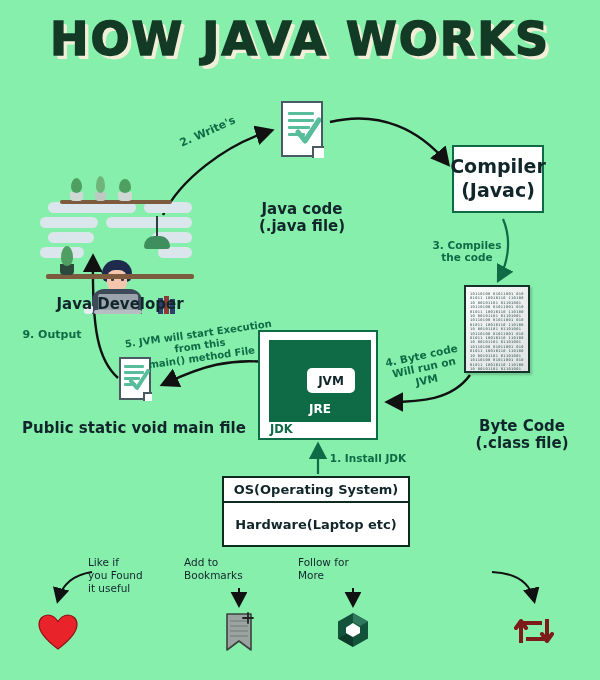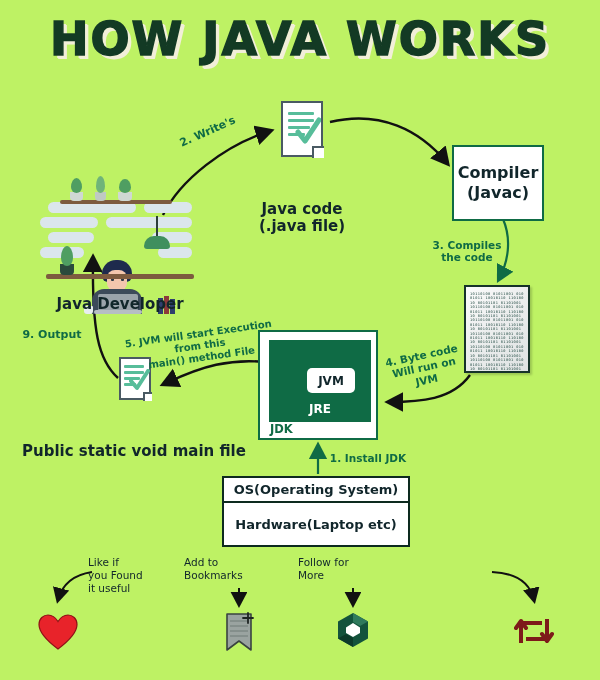--- a/index.html
+++ b/index.html
@@ -2,21 +2,21 @@
 <html><head>
 <meta charset="utf-8">
 <style>
   * { box-sizing: border-box; margin: 0; padding: 0; }
   html, body {
     width: 600px; height: 680px;
     background: #ffffff;
     font-family: "Liberation Sans", sans-serif;
     overflow: hidden;
   }
-  #stage { position: relative; width: 600px; height: 680px; background:#bef264; }
+  #stage { position: relative; width: 600px; height: 680px; background:#86efac; }
 
   
   .title {
     position: absolute; left: 0; top: 12px; width: 600px;
     text-align: center;
     font-family: "DejaVu Sans", sans-serif;
     font-weight: bold;
     font-size: 46px;
     letter-spacing: 2px;
     color: #133a24;
@@ -57,21 +57,21 @@
   .box {
     position: absolute;
     border: 2.2px solid #0f6b45;
     background: #ffffff;
     display: flex; align-items: center; justify-content: center;
     text-align: center;
     font-family: "DejaVu Sans", sans-serif;
     font-weight: bold;
     color: #11262b;
   }
-  #compiler-box { left: 452px; top: 145px; width: 92px; height: 76px; font-size: 16px; line-height:1.25; }
+  #compiler-box { left: 452px; top: 145px; width: 92px; height: 68px; font-size: 19px; line-height:1.25; }
 
   #jdk-box { left: 258px; top: 330px; width: 120px; height: 110px; display:block; }
   #jre-box {
     position:absolute; left: 9px; top: 8px; width: 102px; height: 82px;
     background: #0f6b45;
   }
   #jvm-box {
     position:absolute; left: 38px; top: 28px; width: 48px; height: 25px;
     background:#ffffff; border-radius:5px;
     display:flex; align-items:center; justify-content:center;
@@ -223,41 +223,45 @@
   </div>
 
   <div class="box" id="compiler-box">
     <div>
       <div>Compiler</div>
       <div>(Javac)</div>
     </div>
   </div>
 
   <div id="bytecode-icon">10110100 01011001 01001011 10010110 11010010 00101101 01101001 10110100 01011001 01001011 10010110 11010010 00101101 01101001 10110100 01011001 01001011 10010110 11010010 00101101 01101001 10110100 01011001 01001011 10010110 11010010 00101101 01101001 10110100 01011001 01001011 10010110 11010010 00101101 01101001 10110100 01011001 01001011 10010110 11010010 00101101 01101001 10110100 01011001 01001011 10010110</div>
+  <div class="lbl abs" style="left:448px; top:378px; width:148px; font-size:15px;">
+    <div>Byte Code</div>
+    <div>(.class file)</div>
+  </div>
 
   <div class="box" id="jdk-box">
     <div id="jre-box">
       <div id="jvm-box">JVM</div>
       <div id="jre-label">JRE</div>
     </div>
     <div id="jdk-label">JDK</div>
   </div>
 
   <div class="doc" id="main-file-icon" style="left:119px; top:357px; width:32px; height:43px;">
     <div class="page"></div>
     <div class="line" style="left:5px;  top:8px;  width:20px; height:2.8px;"></div>
     <div class="line" style="left:5px;  top:14px; width:20px; height:2.8px;"></div>
     <div class="line" style="left:5px;  top:20px; width:16px; height:2.8px;"></div>
     <div class="line" style="left:5px;  top:26px; width:12px; height:2.8px;"></div>
     <svg class="check" style="left:10px; top:12px; width:21px; height:24px;" viewBox="0 0 21 24">
       <path d="M2,12 L8,19 L19,2" fill="none" stroke="#57bd9a" stroke-width="4" stroke-linecap="round" stroke-linejoin="round"></path>
     </svg>
     <div class="fold" style="width:9px; height:9px;"></div>
   </div>
-  <div class="lbl abs" style="left:14px; top:403px; width:240px; font-size:15px;">Public static void main file</div>
+  <div class="lbl abs" style="left:14px; top:380px; width:240px; font-size:15px;">Public static void main file</div>
 
   <div class="box" id="os-box">OS(Operating System)</div>
   <div class="box" id="hw-box">Hardware(Laptop etc)</div>
 
   <div class="steplbl" style="left:168px; top:126px; width:80px; transform:rotate(-24deg); font-size:11px;">2. Write's</div>
 
   <div class="steplbl" style="left:421px; top:239px; width:92px; font-size:10.5px;">
     <div>3. Compiles</div>
     <div>the code</div>
   </div>

